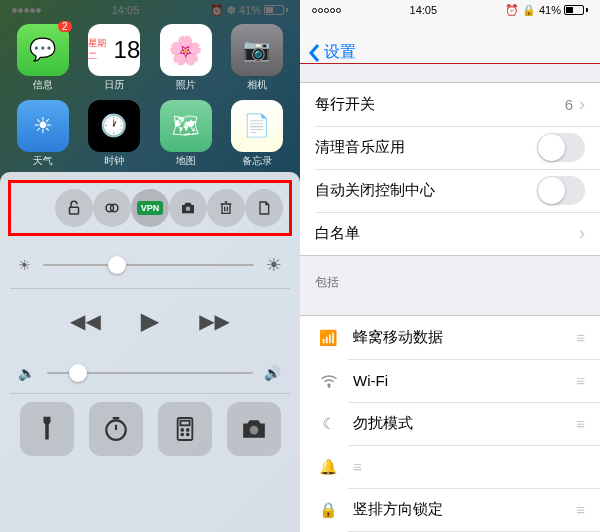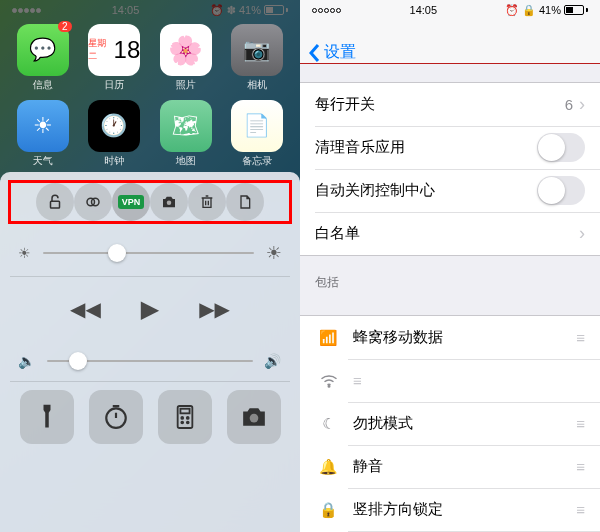--- a/index.html
+++ b/index.html
@@ -35,21 +35,21 @@
 .cal-date { font-size: 24px; font-weight: 300; }
 .photos { background: #fff; }
 .camera-app { background: linear-gradient(#8e8e93, #636366); }
 .weather { background: linear-gradient(#54a8f0, #2b7dd8); }
 .clock-app { background: #000; }
 .maps { background: linear-gradient(#7dd3a0, #4ab87a); }
 .notes { background: linear-gradient(#fff, #fffde0); }
 
 
 .control-center { position: absolute; bottom: 0; left: 0; right: 0; height: 360px; background: rgba(230,230,235,0.92); backdrop-filter: blur(20px); border-radius: 10px 10px 0 0; }
-.cc-toggles { margin: 8px 8px 6px; padding: 0; border: 3px solid #ff0000; display: flex; justify-content: center; align-items: center; }
+.cc-toggles { margin: 8px 8px 6px; padding: 6px; border: 3px solid #ff0000; display: flex; justify-content: flex-end; align-items: center; }
 .cc-toggle { width: 38px; height: 38px; border-radius: 50%; background: rgba(120,120,120,0.25); display: flex; align-items: center; justify-content: center; font-size: 16px; }
 .cc-toggle.active { background: rgba(120,120,120,0.4); }
 .vpn-badge { background: #1a9744; color: #fff; font-size: 9px; font-weight: bold; padding: 2px 4px; border-radius: 3px; }
 .slider-row { display: flex; align-items: center; padding: 12px 18px; gap: 12px; }
 .slider-icon { font-size: 14px; color: #5f5f5f; }
 .slider-track { flex: 1; height: 2px; background: #b0b0b0; position: relative; border-radius: 1px; }
 .slider-thumb { position: absolute; top: -8px; width: 18px; height: 18px; background: #fff; border-radius: 50%; box-shadow: 0 1px 3px rgba(0,0,0,0.3); margin-left: -9px; }
 .divider { height: 1px; background: rgba(0,0,0,0.12); margin: 0 10px; }
 .media-controls { display: flex; justify-content: center; gap: 40px; padding: 18px 0; font-size: 20px; color: #4a4a4a; align-items: center; }
 .media-controls .play { font-size: 24px; }
@@ -317,30 +317,30 @@
         <span class="row-label">蜂窝移动数据</span>
         <span style="color:#c7c7cc">≡</span>
       </div>
       <div class="list-row with-icon">
         <span class="row-icon">
             <svg width="18" height="14" viewBox="0 0 24 18" fill="none" stroke="#8e8e93" stroke-width="2">
               <path d="M2 6a16 16 0 0 1 20 0M6 10a10 10 0 0 1 12 0M10 14a4 4 0 0 1 4 0"></path>
               <circle cx="12" cy="16" r="1" fill="#8e8e93"></circle>
             </svg>
           </span>
+        <span class="row-label">Wi-Fi</span>
         <span style="color:#c7c7cc">≡</span>
       </div>
       <div class="list-row with-icon">
         <span class="row-icon">☾</span>
         <span class="row-label">勿扰模式</span>
         <span style="color:#c7c7cc">≡</span>
       </div>
       <div class="list-row with-icon">
         <span class="row-icon">🔔</span>
-        <span class="row-label">静音</span>
         <span style="color:#c7c7cc">≡</span>
       </div>
       <div class="list-row with-icon">
         <span class="row-icon">🔒</span>
         <span class="row-label">竖排方向锁定</span>
         <span style="color:#c7c7cc">≡</span>
       </div>
       <div class="list-row with-icon">
         
         

